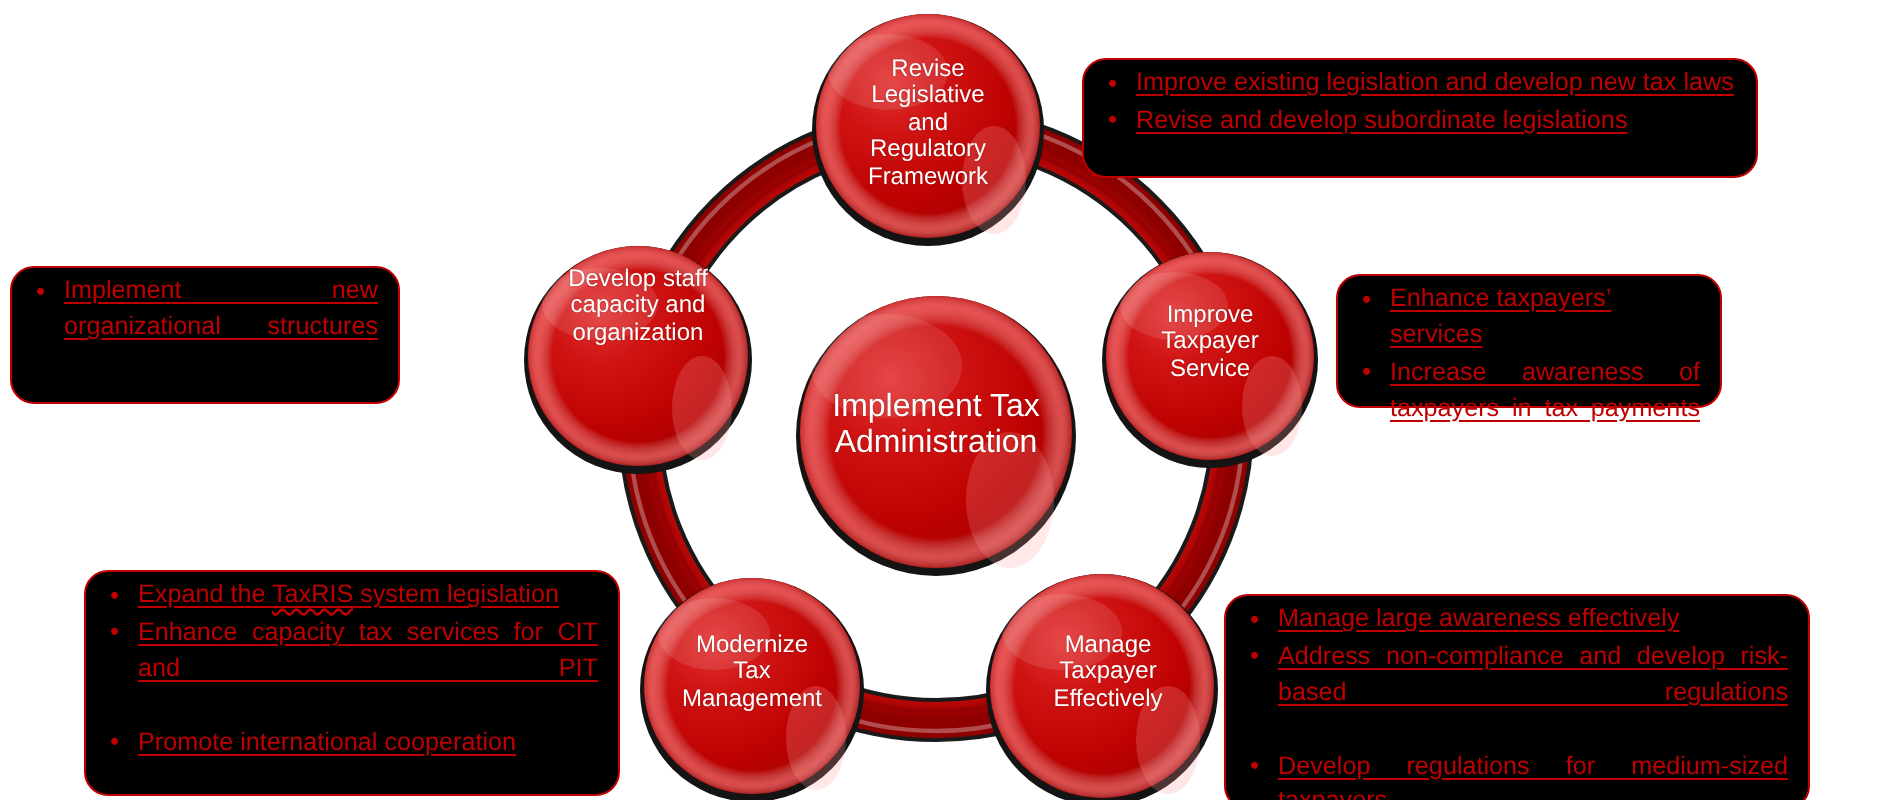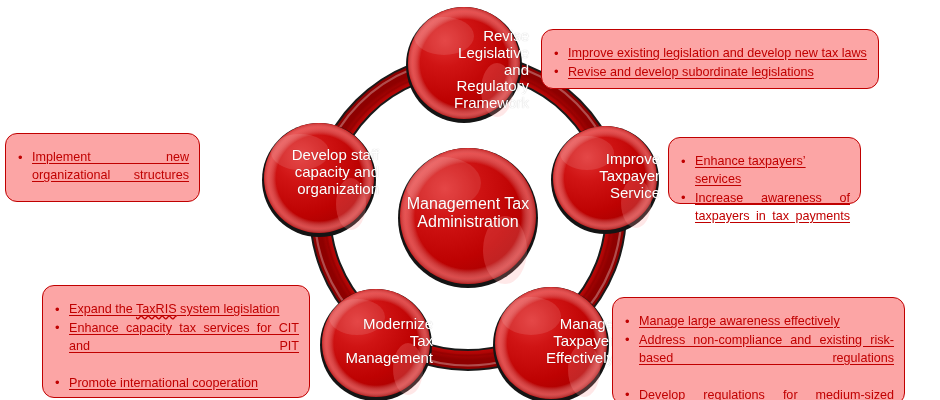--- a/index.html
+++ b/index.html
@@ -33,35 +33,34 @@
     position: absolute;
     color: #ffffff;
     text-align: center;
     line-height: 1.12;
     font-family: "Liberation Sans", sans-serif;
     pointer-events: none;
     text-shadow: 0 0 1px rgba(0,0,0,.25);
     white-space: pre-line;
   }
   .node-label.satellite {
-    font-size: 15px;
-    text-align: right;
+    font-size: 12px;
   }
   .node-label.center {
     font-size: 16px;
   }
 
   
   .callout {
     position: absolute;
     box-sizing: border-box;
     border: 1.6px solid #C00000;
     border-radius: 12px;
-    background: #fca5a5;
-    padding: 15px 10px 7px 6px;
+    background: #000000;
+    padding: 3px 10px 7px 6px;
   }
   .callout ul {
     list-style: none;
     margin: 0;
     padding: 0;
   }
   .callout li {
     position: relative;
     color: #C00000;
     font-family: "Liberation Sans", sans-serif;
@@ -183,42 +182,42 @@
 
     <g>
       <circle cx="319" cy="180" r="57" fill="#141414"></circle>
       <circle cx="319" cy="178" r="55" fill="url(#sphereGrad)"></circle>
       <circle cx="319" cy="178" r="55" fill="url(#rimGrad)"></circle>
       <ellipse cx="300" cy="152" rx="29" ry="18" fill="#ffffff" opacity="0.11"></ellipse>
       <ellipse cx="351" cy="204" rx="15" ry="26" fill="#ff9c9c" opacity="0.24"></ellipse>
     </g>
   </svg>
 
-  <div class="node-label center" style="left:383px; top:195px; width:170px;">Management Tax
+  <div class="node-label center" style="left:383px; top:195px; width:170px;">Implement Tax
 Administration</div>
 
   <div class="node-label satellite" style="left:399px; top:28px; width:130px;">Revise
 Legislative
 and
 Regulatory
 Framework</div>
 
   <div class="node-label satellite" style="left:550px; top:151px; width:110px;">Improve
 Taxpayer
 Service</div>
 
   <div class="node-label satellite" style="left:494px; top:316px; width:120px;">Manage
 Taxpayer
 Effectively</div>
 
   <div class="node-label satellite" style="left:319px; top:316px; width:114px;">Modernize
 Tax
 Management</div>
 
-  <div class="node-label satellite" style="left:259px; top:147px; width:120px;">Develop staff
+  <div class="node-label satellite" style="left:259px; top:133px; width:120px;">Develop staff
 capacity and
 organization</div>
 
   <div class="callout" style="left:541px; top:29px; width:338px; height:60px;">
     <ul>
       <li><span class="txt">Improve existing legislation and develop new tax laws</span></li>
       <li><span class="txt">Revise and develop subordinate legislations</span></li>
     </ul>
   </div>
 
@@ -228,21 +227,21 @@
       <li class="justify">
           <span class="txt">Increase awareness of taxpayers in tax payments</span>
         </li>
     </ul>
   </div>
 
   <div class="callout" style="left:612px; top:297px; width:293px; height:108px;">
     <ul>
       <li><span class="txt">Manage large awareness effectively</span></li>
       <li class="justify">
-          <span class="txt">Address non-compliance and existing risk-based regulations</span>
+          <span class="txt">Address non-compliance and develop risk-based regulations</span>
         </li>
       <li class="justify">
           <span class="txt">Develop regulations for medium-sized taxpayers</span>
         </li>
     </ul>
   </div>
 
   <div class="callout" style="left:42px; top:285px; width:268px; height:113px;">
     <ul>
       <li><span class="txt"><span>Expand the </span><span class="misspell">TaxRIS</span><span> system legislation</span></span></li>

